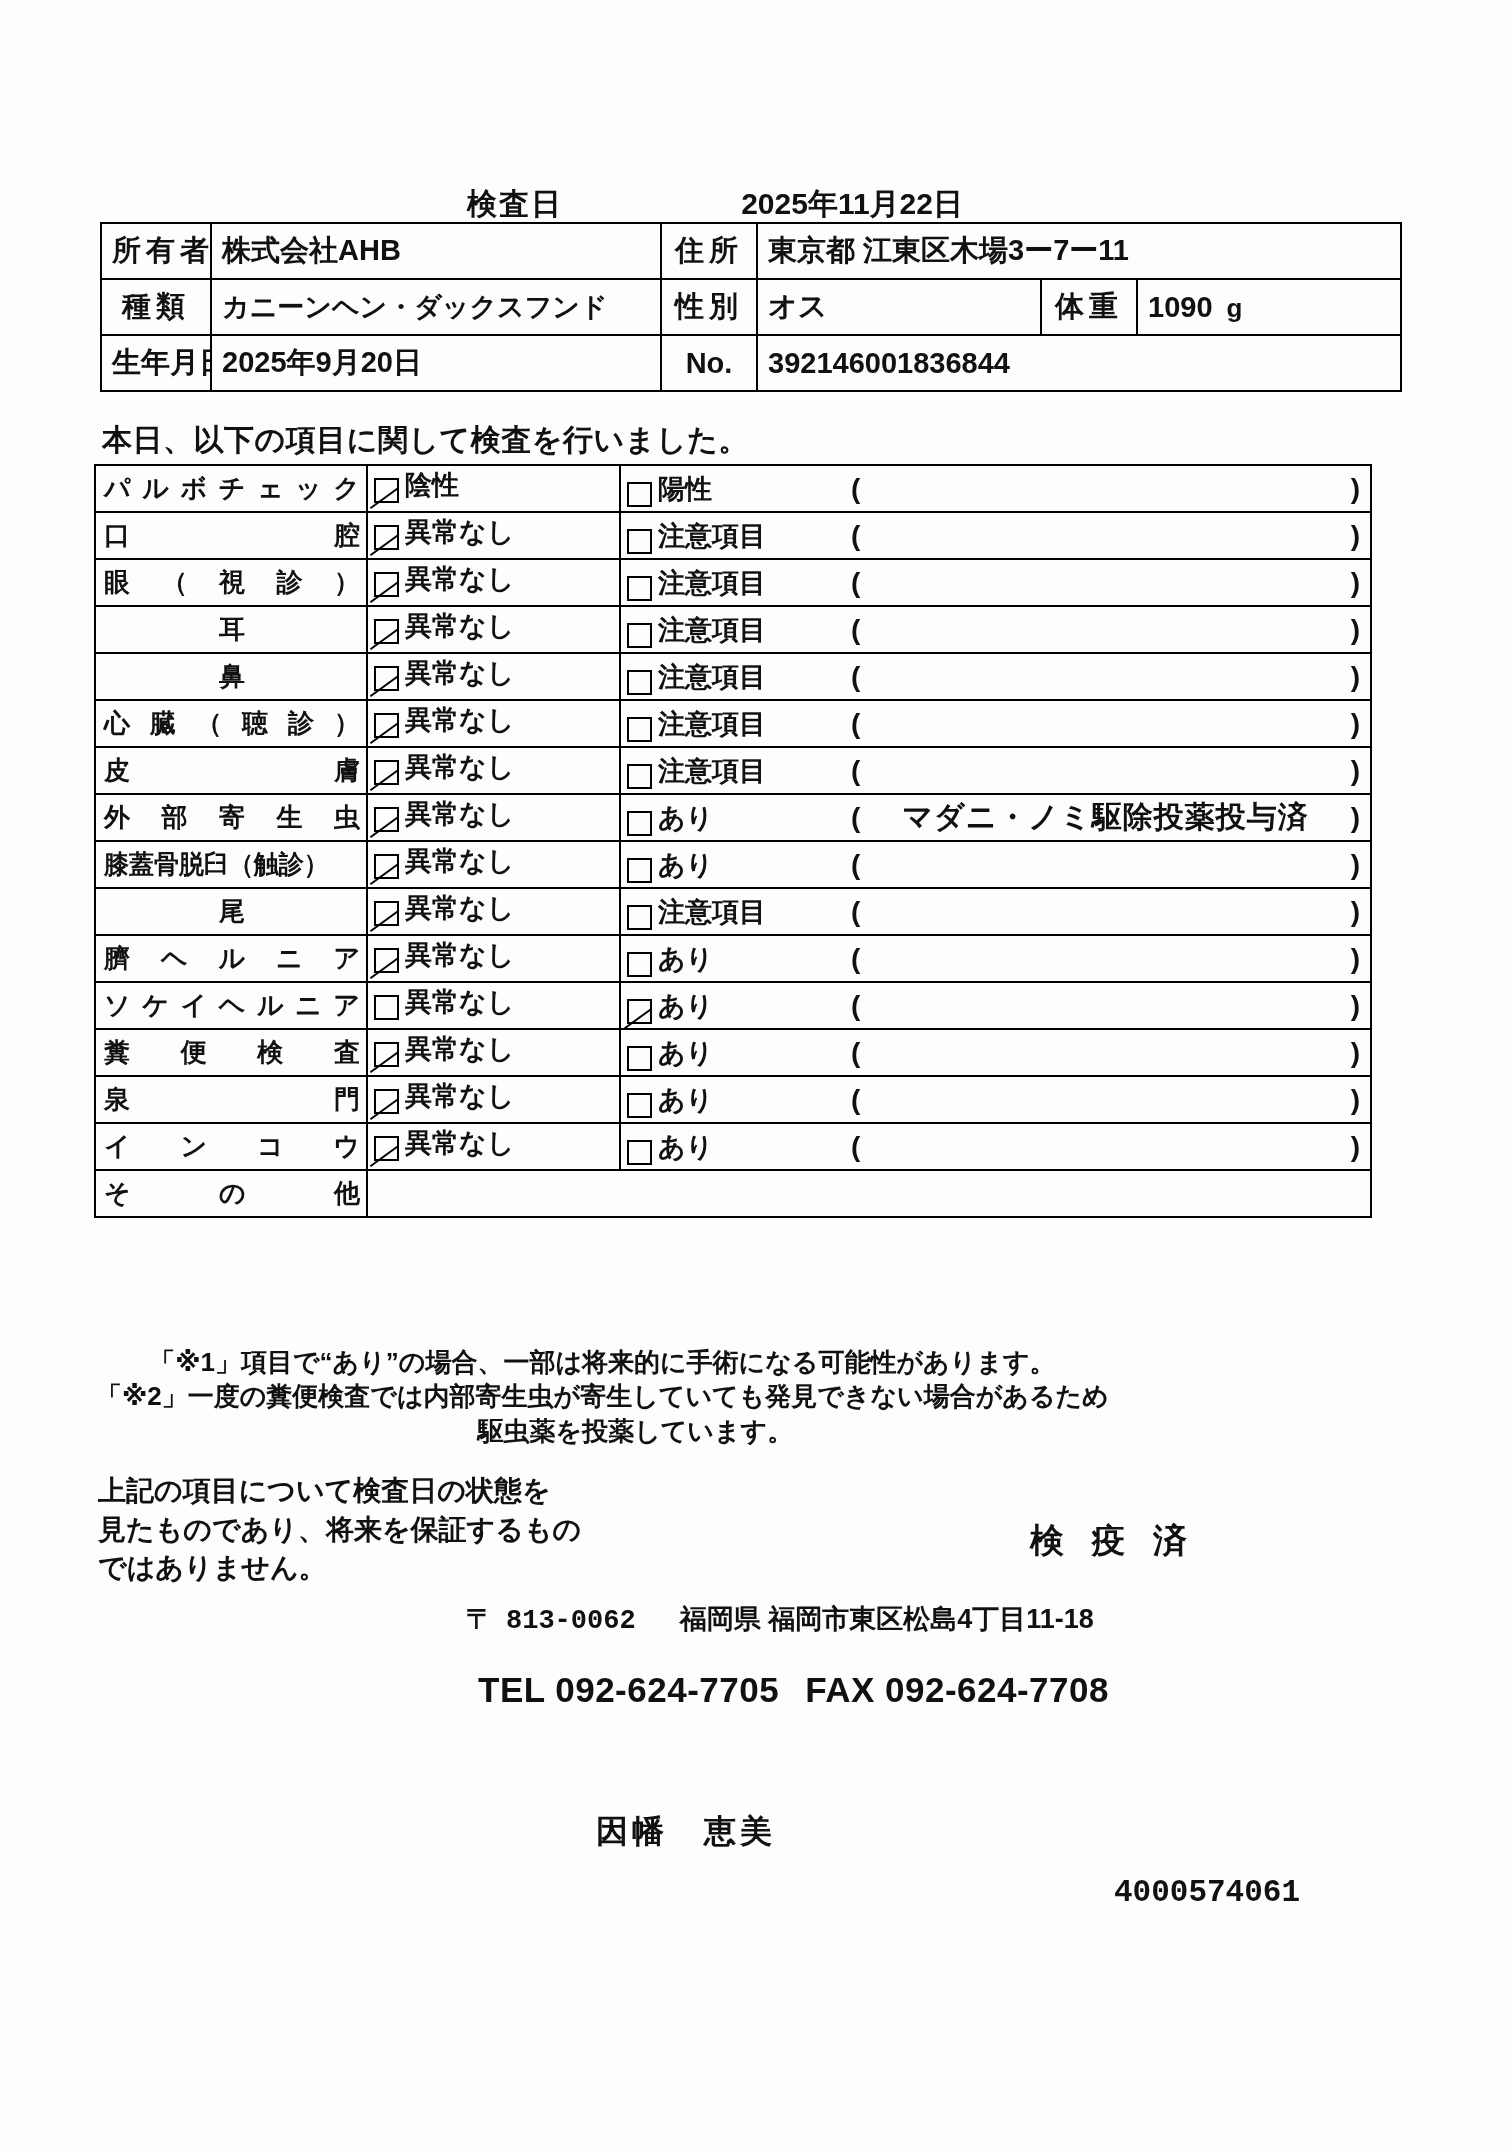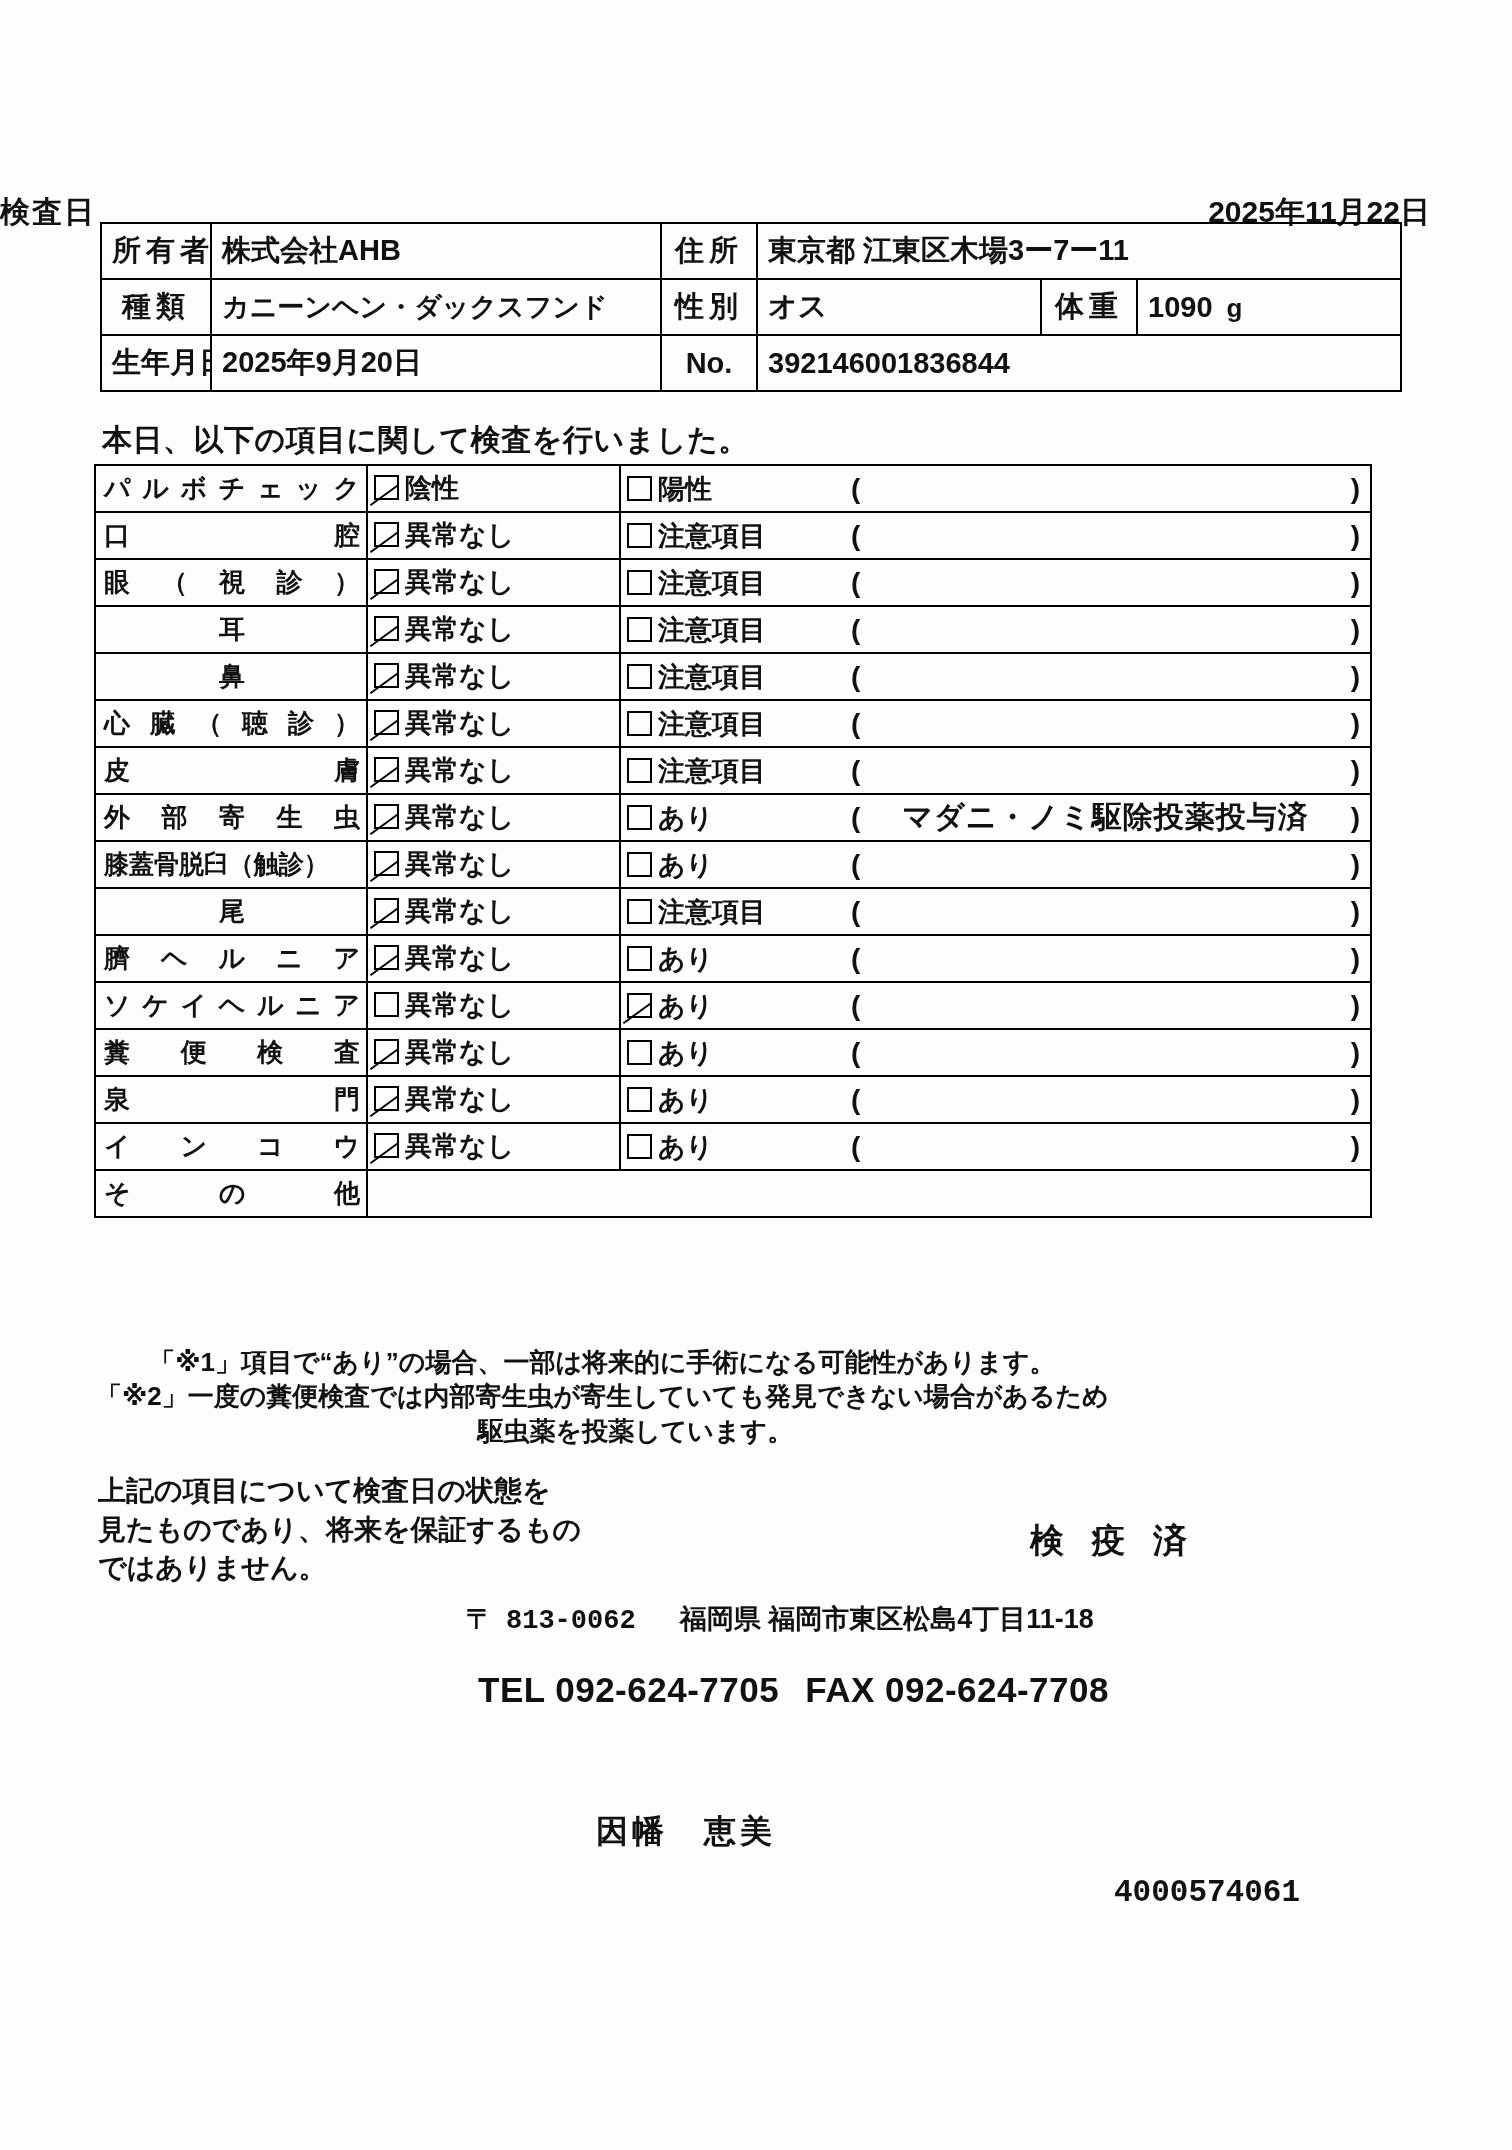--- a/index.html
+++ b/index.html
@@ -33,25 +33,24 @@
     letter-spacing: 2px;
   }
 
   
   .examdate-row {
     position: absolute;
     top: 184px;
     left: 0;
     width: 1430px;
     display: flex;
-    justify-content: space-between;
+    justify-content: center;
     align-items: baseline;
     font-size: 30px;
     font-weight: bold;
-    margin-top: 8px;
   }
   .examdate-label { margin-right: 150px; letter-spacing: 2px; }
   .examdate-value { letter-spacing: 0px; min-width: 250px; text-align: right;}
 
   
   .info-table {
     position: absolute;
     left: 100px;
     top: 222px;
     width: 1300px;
@@ -110,21 +109,21 @@
   td.c-opt1 { width: 245px; padding-left: 6px; }
   td.c-opt2 { width: 743px; padding-left: 6px; position: relative; }
 
   .item-spread {
     display: flex;
     justify-content: space-between;
   }
   .item-plain { display:block; }
   .item-squeeze { display:inline-block; transform: scaleX(0.96); transform-origin:left center; }
 
-  .opt { display: inline-flex; align-items: center; }
+  .opt { display: inline-flex; align-items: flex-end; }
   .box {
     display: inline-block;
     width: 21px; height: 21px;
     border: 2.5px solid #000;
     margin-right: 6px;
     position: relative;
     flex: none;
   }
   .box.checked::after {
     content: "";

